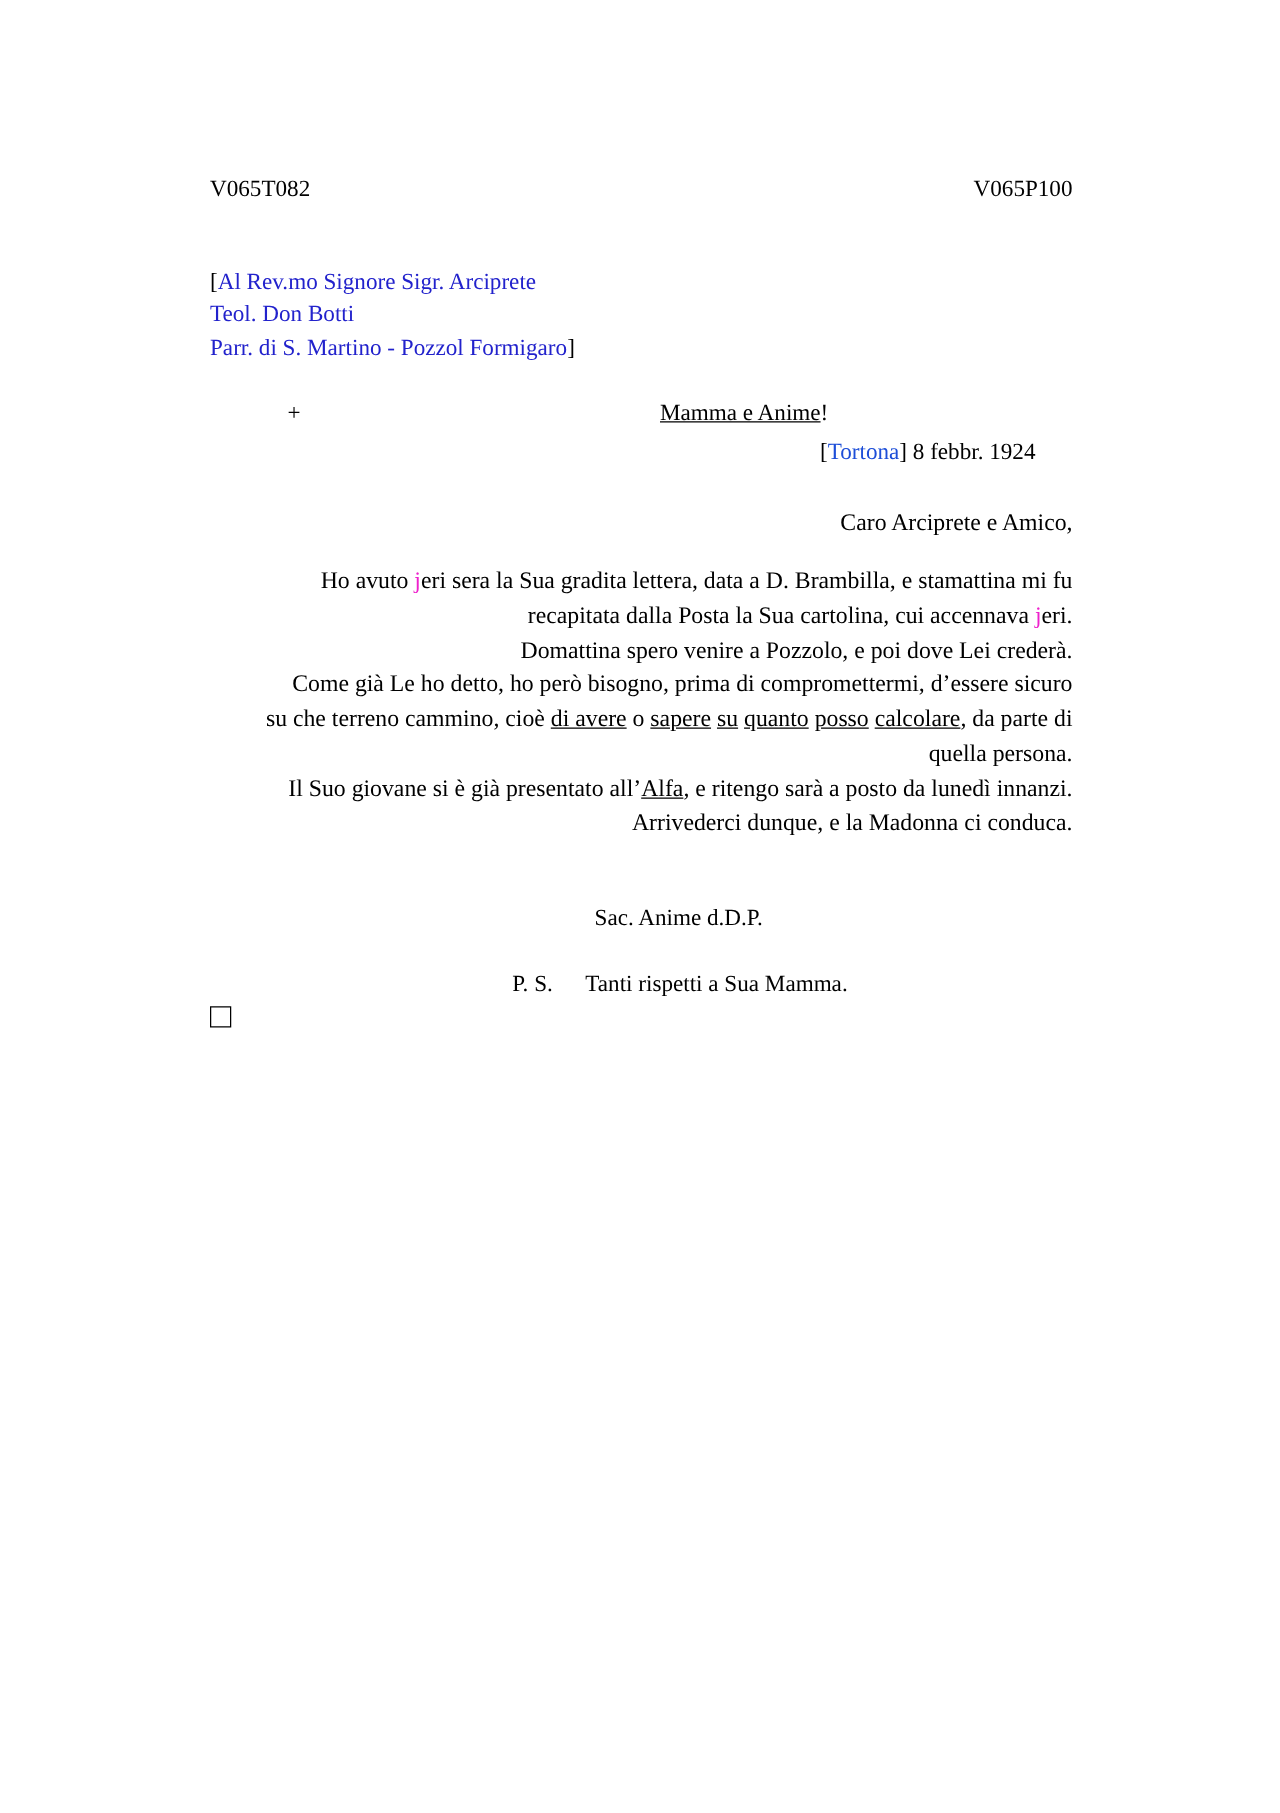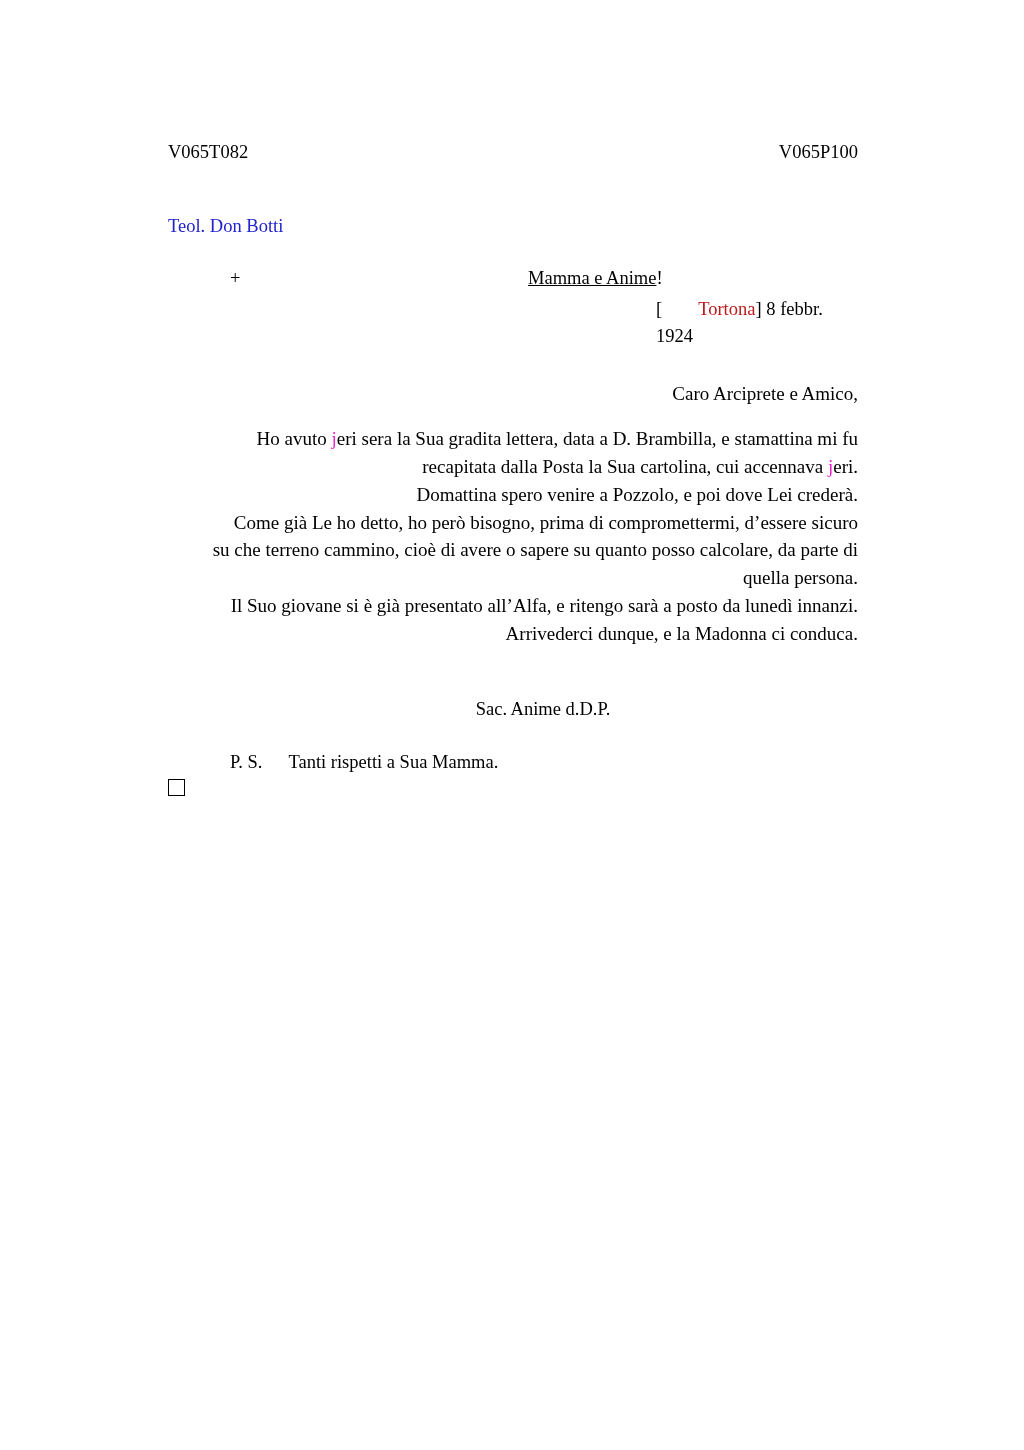--- a/index.html
+++ b/index.html
@@ -61,50 +61,51 @@
   .anime {
     text-decoration: underline;
   }
   .date-line {
     font-size: 18.5px;
     line-height: 1.45;
     padding-left: 488px;
     margin-bottom: 30px;
   }
   .blue {
-    color: #b91c1c;
-    margin-left: 36px;
+    color: #1d4ed8;
   }
   .magenta {
     color: #ee22cc;
   }
   .para {
     font-size: 19px;
     line-height: 1.46;
     text-align: right;
     margin: 0;
   }
   .indent {
     text-indent: 62px;
   }
   .gap-after {
     margin-bottom: 18px;
   }
   .u {
+    text-decoration: underline;
   }
   .signature {
     font-size: 18.5px;
     text-align: center;
     margin-top: 52px;
     margin-bottom: 32px;
     padding-left: 60px;
   }
   .ps {
     font-size: 18.5px;
     text-indent: 62px;
+    text-align: center;
   }
   .ps-sep {
     display: inline-block;
     width: 26px;
   }
   .end-box {
     margin-top: 6px;
     width: 15px;
     height: 15px;
     border: 1.6px solid #000;
@@ -116,21 +117,23 @@
 
 <div class="page">
   <div class="content">
 
     <div class="header-row">
       <span>V065T082</span>
       <span>V065P100</span>
     </div>
 
     <div class="addr-block">
+      <div><span class="bracket">[</span><span>Al Rev.mo Signore Sigr. Arciprete</span></div>
       <div>Teol. Don Botti</div>
+      <div><span>Parr. di S. Martino - Pozzol Formigaro</span><span class="bracket">]</span></div>
     </div>
 
     <div class="salut-row">
       <div class="cross">+</div>
       <div class="right-head"><span class="anime">Mamma e Anime</span><span>!</span></div>
     </div>
 
     <div class="date-line"><span>[</span><span class="blue">Tortona</span><span>]</span><span> 8 febbr. 1924</span></div>
 
     <p class="para indent gap-after">Caro Arciprete e Amico,</p>

